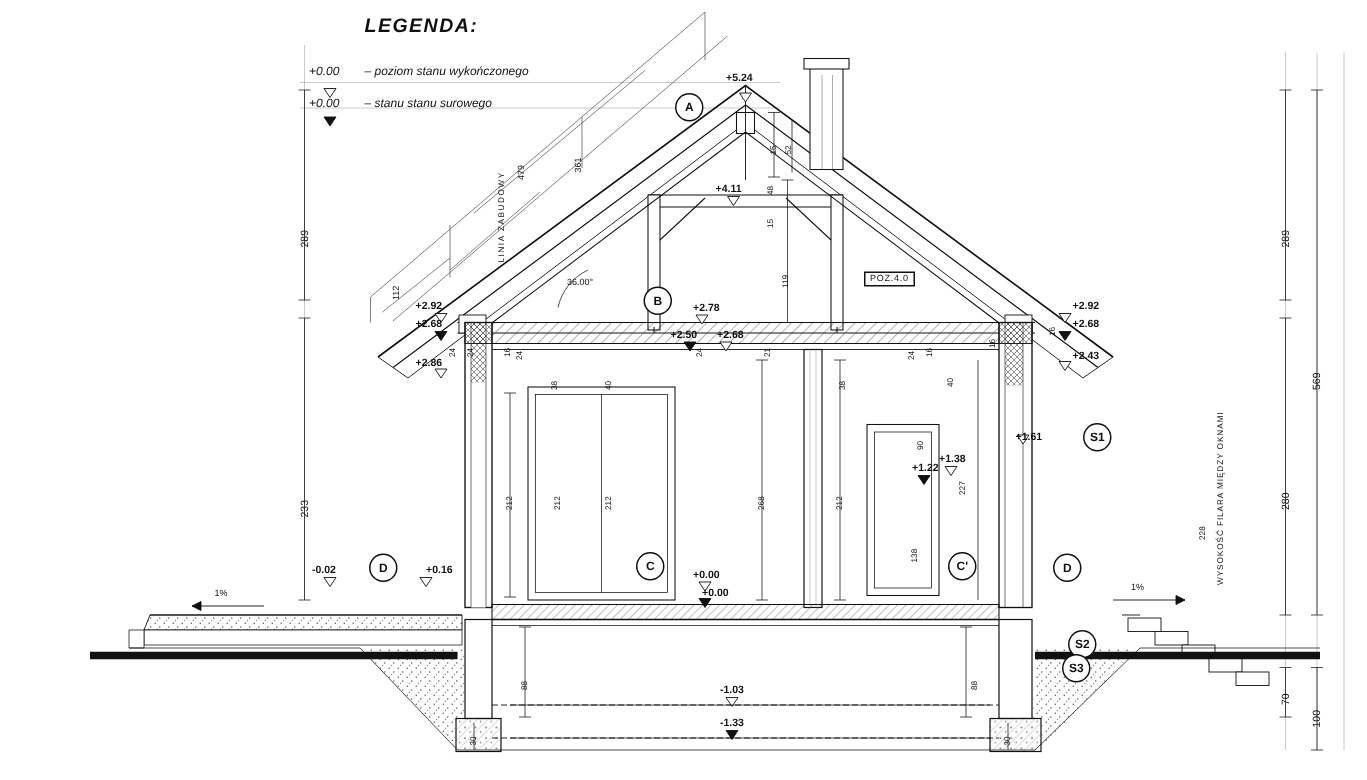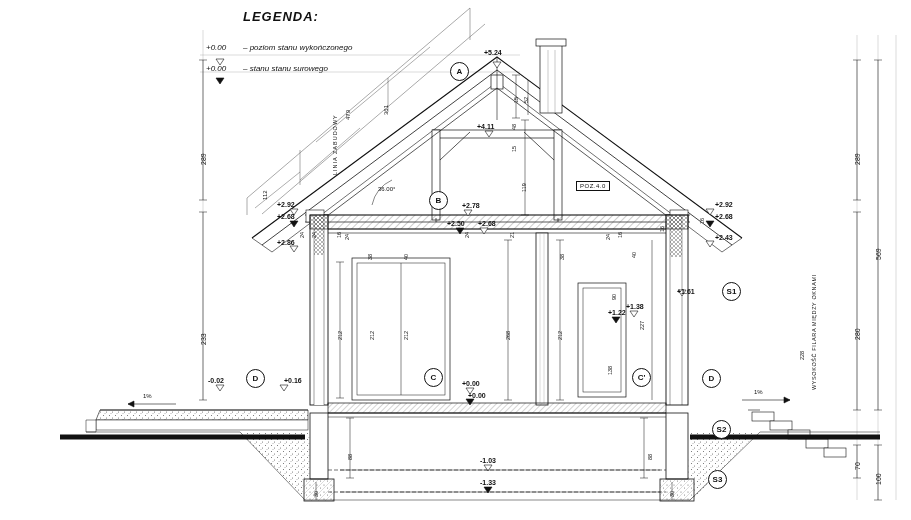--- a/index.html
+++ b/index.html
@@ -290,21 +290,21 @@
 
 <div class="circ m" style="left:450px;top:62px;">A</div>
 <div class="circ m" style="left:429px;top:191px;">B</div>
 <div class="circ m" style="left:424px;top:368px;">C</div>
 <div class="circ m" style="left:632px;top:368px;">C'</div>
 <div class="circ m" style="left:246px;top:369px;">D</div>
 <div class="circ m" style="left:702px;top:369px;">D</div>
 
 <div class="circ m" style="left:722px;top:282px;">S1</div>
 <div class="circ m" style="left:712px;top:420px;">S2</div>
-<div class="circ m" style="left:708px;top:470px;">S3</div>
+<div class="circ m" style="left:708px;top:436px;">S3</div>
 
 <div class="poz" style="left:576px;top:181px;">POZ.4.0</div>
 
 <div class="lbl b" style="left:484px;top:49px;">+5.24</div>
 <div class="lbl b" style="left:477px;top:123px;">+4.11</div>
 <div class="lbl b" style="left:277px;top:201px;">+2.92</div>
 <div class="lbl b" style="left:277px;top:213px;">+2.68</div>
 <div class="lbl b" style="left:277px;top:239px;">+2.86</div>
 <div class="lbl b" style="left:462px;top:202px;">+2.78</div>
 <div class="lbl b" style="left:447px;top:220px;">+2.50</div>

